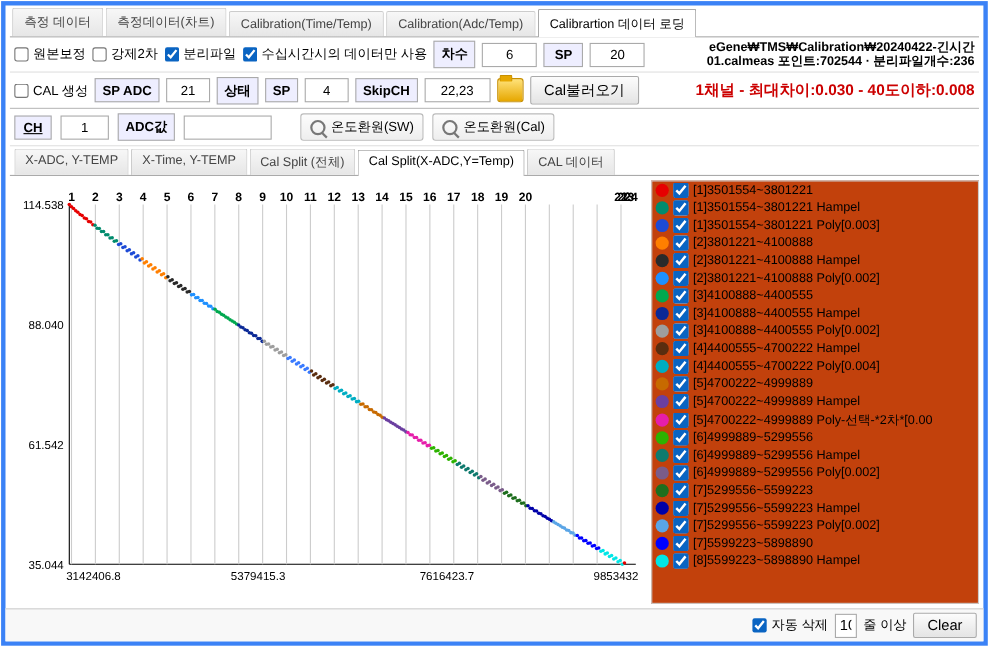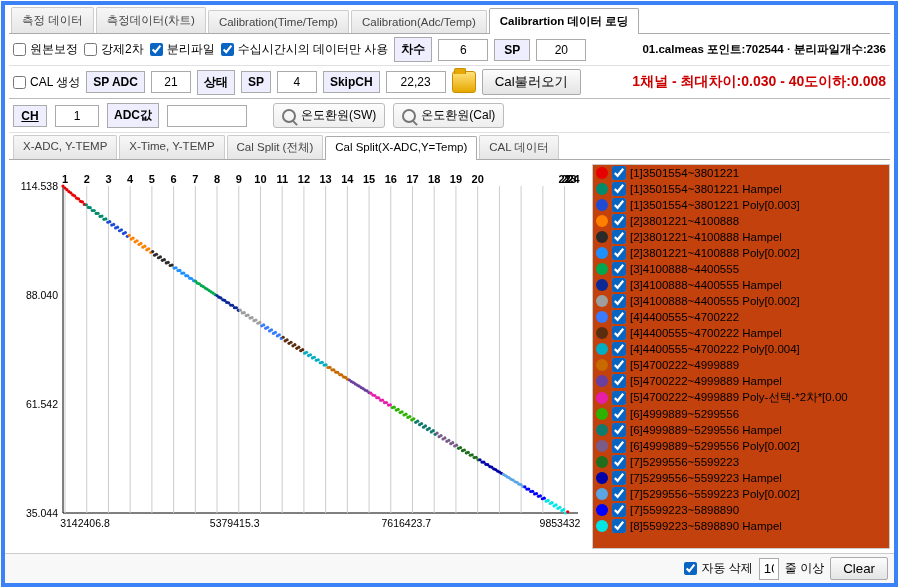--- a/index.html
+++ b/index.html
@@ -26,21 +26,21 @@
       border-bottom: none;
       background: linear-gradient(#f7f7f7, #e6e6e6);
       color: #444;
       margin-right: 2px;
       border-radius: 2px 2px 0 0;
       cursor: pointer;
       font-size: 11.5px;
     }
     .tab.active {
       background: #fff;
-      font-weight: bold;
+      font-weight: normal;
       color: #000;
       border-color: #aaa;
       position: relative;
       top: 1px;
     }
     .row {
       display: flex;
       align-items: center;
       gap: 6px;
       padding: 3px 4px;
@@ -171,20 +171,21 @@
   <label class="chk">
     <input type="checkbox" checked="" style="">
     <span>수십시간시의 데이터만 사용</span>
   </label>
   <span class="lbl">차수</span>
   <span class="val" style="min-width:50px;">6</span>
   <span class="lbl">SP</span>
   <span class="val" style="min-width:50px;">20</span>
   <div style="flex:1"></div>
   <div class="path">
+    <div>eGene₩TMS₩Calibration₩20240422-긴시간</div>
     <div>01.calmeas 포인트:702544 · 분리파일개수:236</div>
   </div>
 </div>
 
 <div class="row row2">
   <label class="chk">
     <input type="checkbox" style="">
     <span>CAL 생성</span>
   </label>
   <span class="lbl" style="min-width:56px;">SP ADC</span>
@@ -588,25 +589,20 @@
           <span class="dot" style="background: rgb(10, 40, 150);"></span>
           <input type="checkbox" class="cb" checked="" style="">
           <span>[3]4100888~4400555 Hampel</span>
         </div>
         <div class="legend-row">
           <span class="dot" style="background: rgb(158, 158, 158);"></span>
           <input type="checkbox" class="cb" checked="" style="">
           <span>[3]4100888~4400555 Poly[0.002]</span>
         </div>
         <div class="legend-row">
-          <span class="dot" style="background: rgb(59, 123, 255);"></span>
-          <input type="checkbox" class="cb" checked="" style="">
-          <span>[4]4400555~4700222</span>
-        </div>
-        <div class="legend-row">
           <span class="dot" style="background: rgb(90, 45, 15);"></span>
           <input type="checkbox" class="cb" checked="" style="">
           <span>[4]4400555~4700222 Hampel</span>
         </div>
         <div class="legend-row">
           <span class="dot" style="background: rgb(0, 173, 194);"></span>
           <input type="checkbox" class="cb" checked="" style="">
           <span>[4]4400555~4700222 Poly[0.004]</span>
         </div>
         <div class="legend-row">

